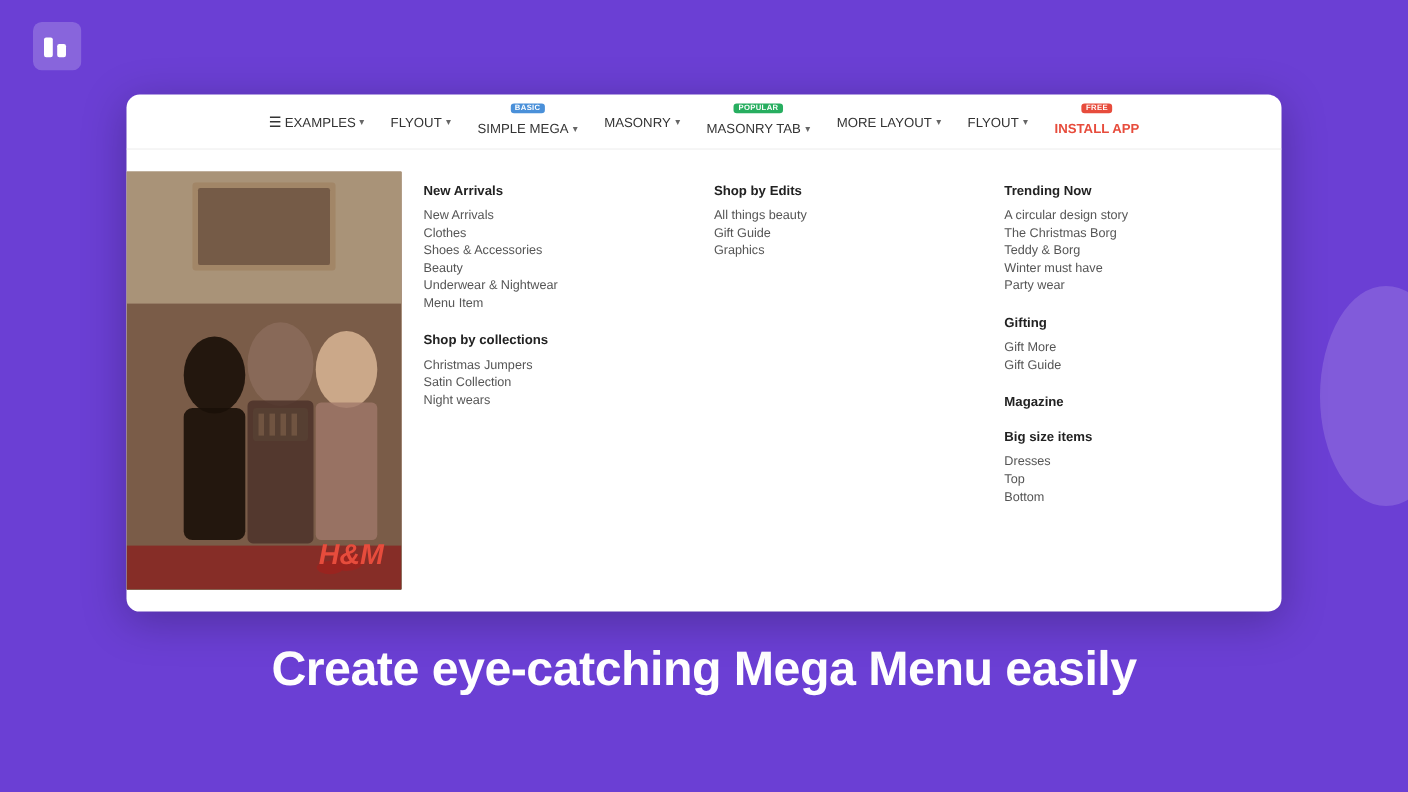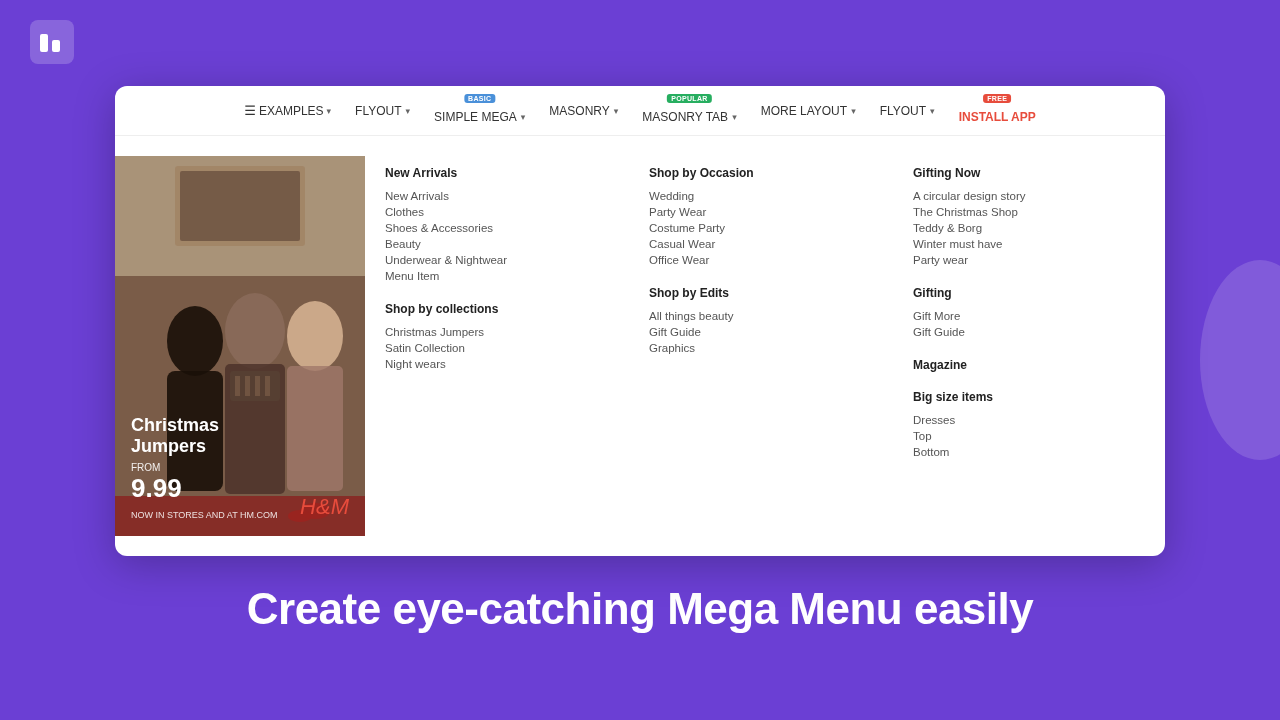--- a/index.html
+++ b/index.html
@@ -165,22 +165,22 @@
     .img-overlay .promo-subtitle {
       font-size: 9px;
       opacity: 0.85;
       margin-top: 6px;
     }
     .hm-logo {
       position: absolute;
       bottom: 16px;
       right: 16px;
       z-index: 3;
-      font-size: 22px;
-      font-weight: 400;
+      font-size: 26px;
+      font-weight: 700;
       color: #e74c3c;
       font-style: italic;
     }
 
     
     .menu-columns {
       display: flex;
       flex: 1;
       gap: 12px;
     }
@@ -305,26 +305,20 @@
 
             <rect x="0" y="340" width="250" height="40" fill="#8b1a1a" opacity="0.7"></rect>
 
             <rect x="115" y="215" width="50" height="30" rx="3" fill="#5a4535" opacity="0.5"></rect>
             <rect x="120" y="220" width="5" height="20" fill="#8a6a50" opacity="0.5"></rect>
             <rect x="130" y="220" width="5" height="20" fill="#8a6a50" opacity="0.5"></rect>
             <rect x="140" y="220" width="5" height="20" fill="#8a6a50" opacity="0.5"></rect>
             <rect x="150" y="220" width="5" height="20" fill="#8a6a50" opacity="0.5"></rect>
           </svg>
         </div>
-        <div class="img-overlay">
-          <div class="promo-title">Christmas<br>Jumpers</div>
-          <div class="promo-from">FROM</div>
-          <div class="promo-price">9.99</div>
-          <div class="promo-subtitle">NOW IN STORES AND AT HM.COM</div>
-        </div>
         <div class="hm-logo">H&amp;M</div>
       </div>
     </div>
 
     <div class="menu-columns">
 
       <div class="menu-col">
         <div class="menu-section">
           <div class="menu-section-title">New Arrivals</div>
           <a class="menu-link">New Arrivals</a>
@@ -337,40 +331,32 @@
         <div class="menu-section">
           <div class="menu-section-title">Shop by collections</div>
           <a class="menu-link">Christmas Jumpers</a>
           <a class="menu-link">Satin Collection</a>
           <a class="menu-link">Night wears</a>
         </div>
       </div>
 
       <div class="menu-col">
         <div class="menu-section">
-          <div class="menu-section-title">Shop by Occasion</div>
-          <a class="menu-link">Wedding</a>
-          <a class="menu-link">Party Wear</a>
-          <a class="menu-link">Costume Party</a>
-          <a class="menu-link">Casual Wear</a>
-          <a class="menu-link">Office Wear</a>
-        </div>
-        <div class="menu-section">
           <div class="menu-section-title">Shop by Edits</div>
           <a class="menu-link">All things beauty</a>
           <a class="menu-link">Gift Guide</a>
           <a class="menu-link">Graphics</a>
         </div>
       </div>
 
       <div class="menu-col">
         <div class="menu-section">
-          <div class="menu-section-title">Gifting Now</div>
+          <div class="menu-section-title">Trending Now</div>
           <a class="menu-link">A circular design story</a>
-          <a class="menu-link">The Christmas Shop</a>
+          <a class="menu-link">The Christmas Borg</a>
           <a class="menu-link">Teddy &amp; Borg</a>
           <a class="menu-link">Winter must have</a>
           <a class="menu-link">Party wear</a>
         </div>
         <div class="menu-section">
           <div class="menu-section-title">Gifting</div>
           <a class="menu-link">Gift More</a>
           <a class="menu-link">Gift Guide</a>
         </div>
         <div class="menu-section">

